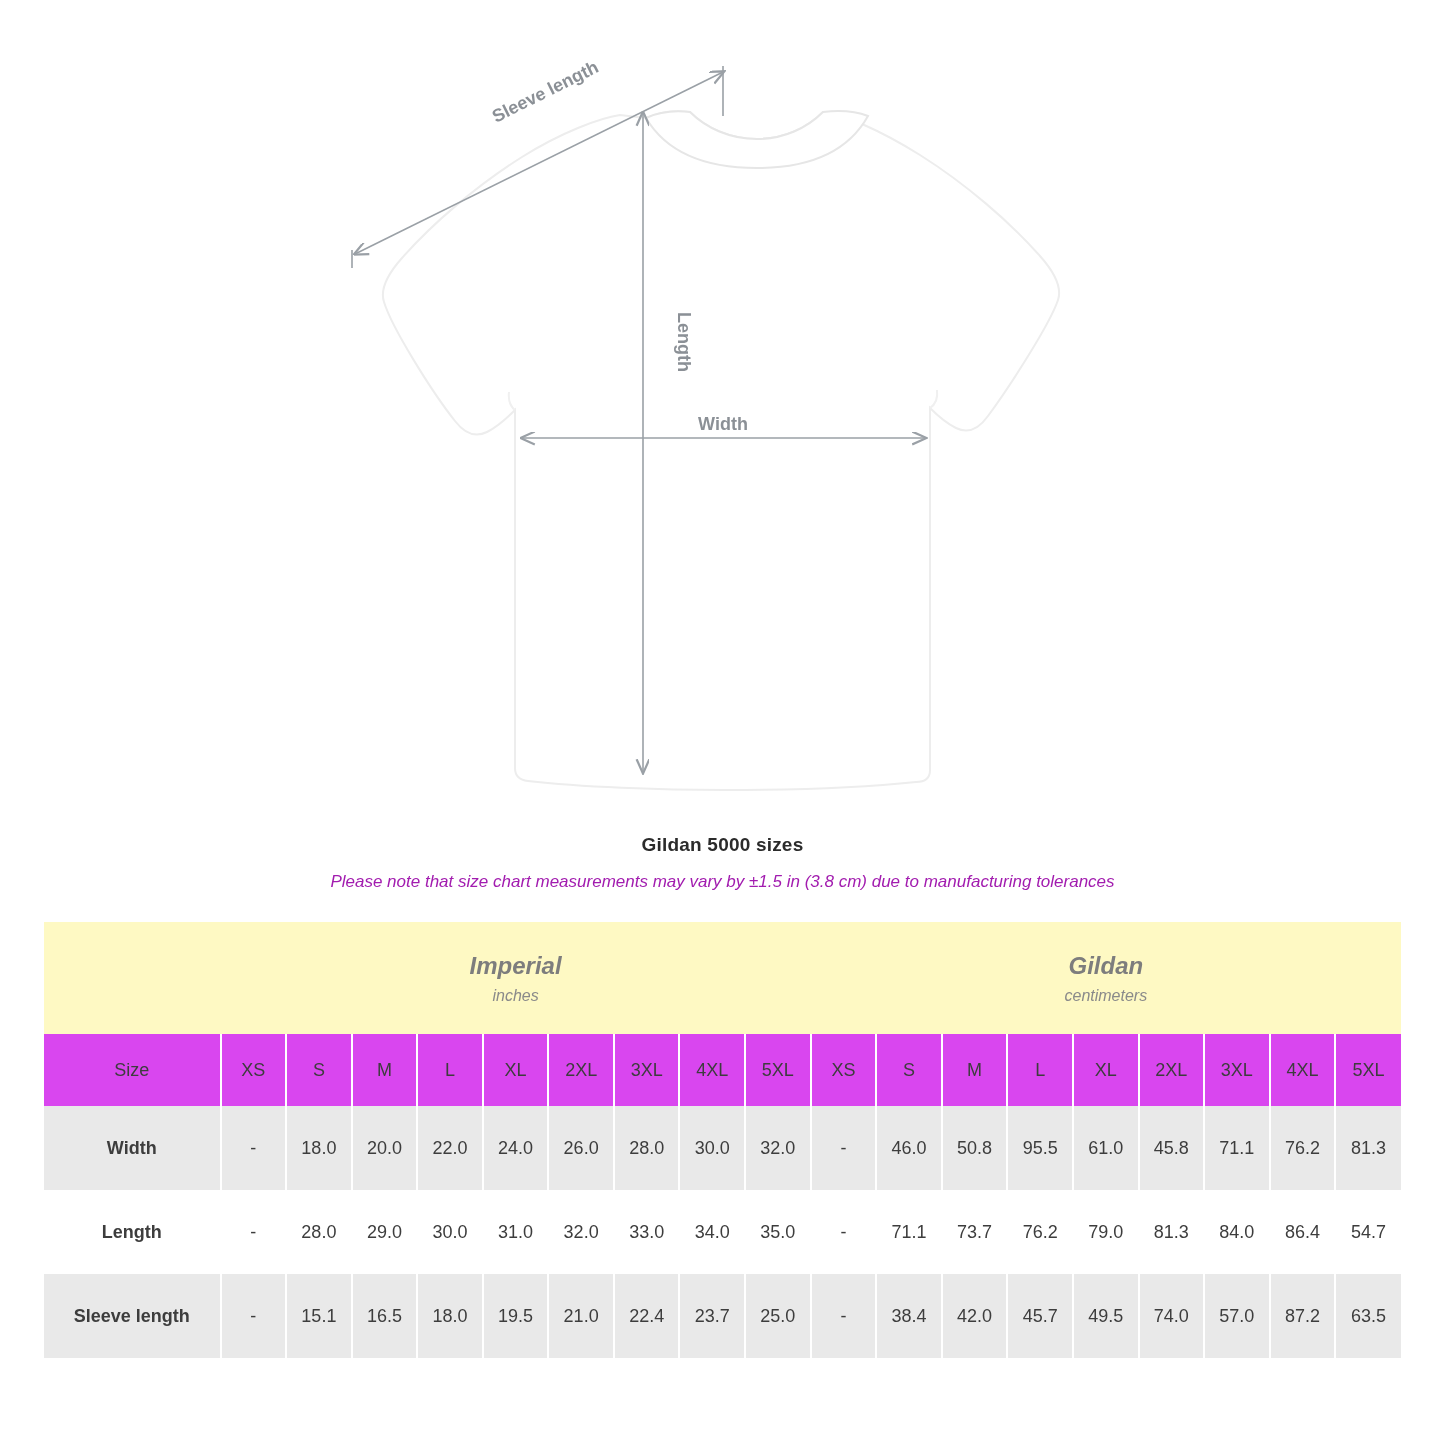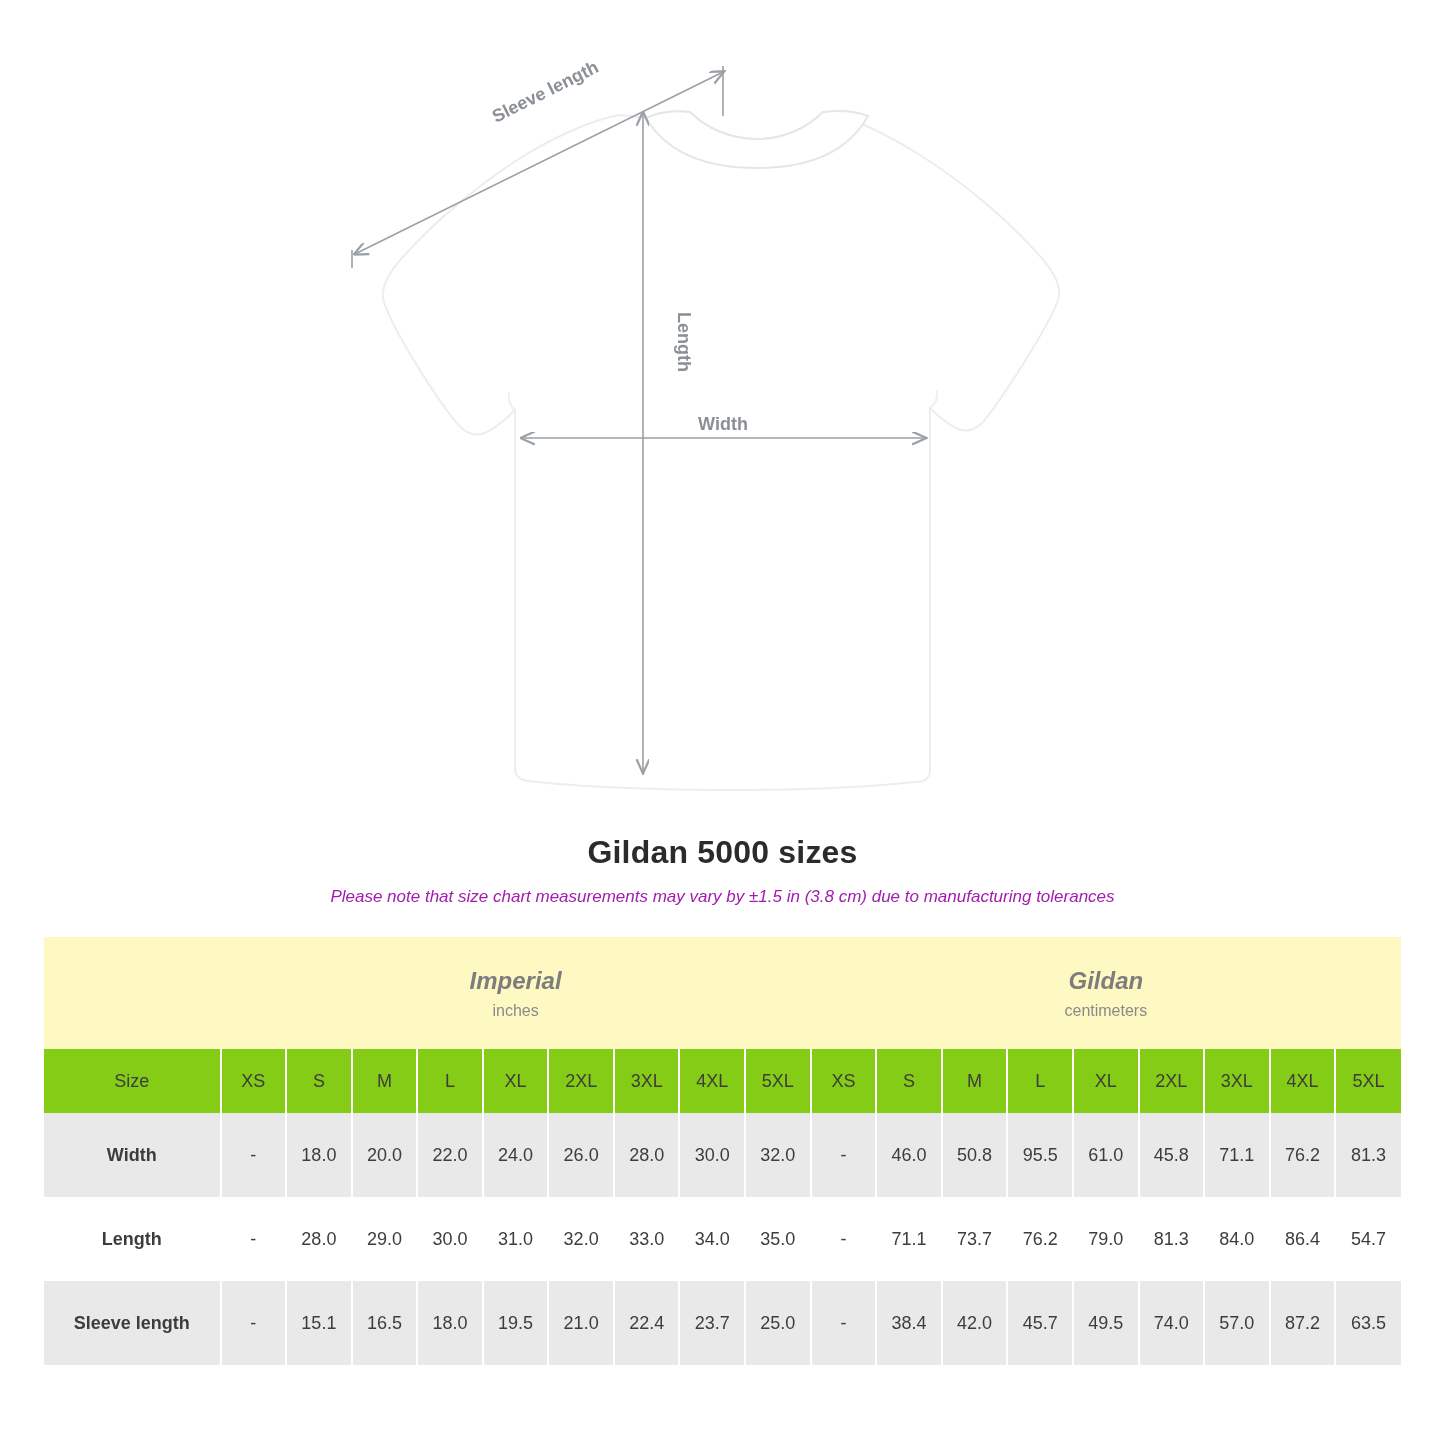--- a/index.html
+++ b/index.html
@@ -29,21 +29,21 @@
   .diagram svg {
     display: block;
   }
 
   
   .title-block {
     text-align: center;
     margin-top: 4px;
   }
   .chart-title {
-    font-size: 32px;
+    font-size: 19px;
     font-weight: bold;
     color: #2b2b2b;
     letter-spacing: 0.2px;
   }
   .chart-note {
     font-size: 17px;
     font-style: italic;
     color: #a21caf;
     margin-top: 16px;
   }
@@ -68,29 +68,30 @@
     height: 112px;
   }
   .unit-name {
     font-size: 24px;
     font-style: italic;
     font-weight: bold;
     color: #7d7d7d;
   }
   .unit-sub {
     font-size: 16px;
+    font-style: italic;
     color: #8a8a8a;
     margin-top: 7px;
   }
   .head-row td {
-    height: 64px;
+    height: 72px;
     font-size: 18px;
     font-weight: bold;
     color: #3d3d3d;
-    background: #84cc16;
+    background: #d946ef;
   }
   .head-row td.rowlabel {
     font-size: 18px;
   }
   .data-row td {
     height: 84px;
     font-size: 18px;
     color: #3d3d3d;
   }
   .data-row.shade td {

